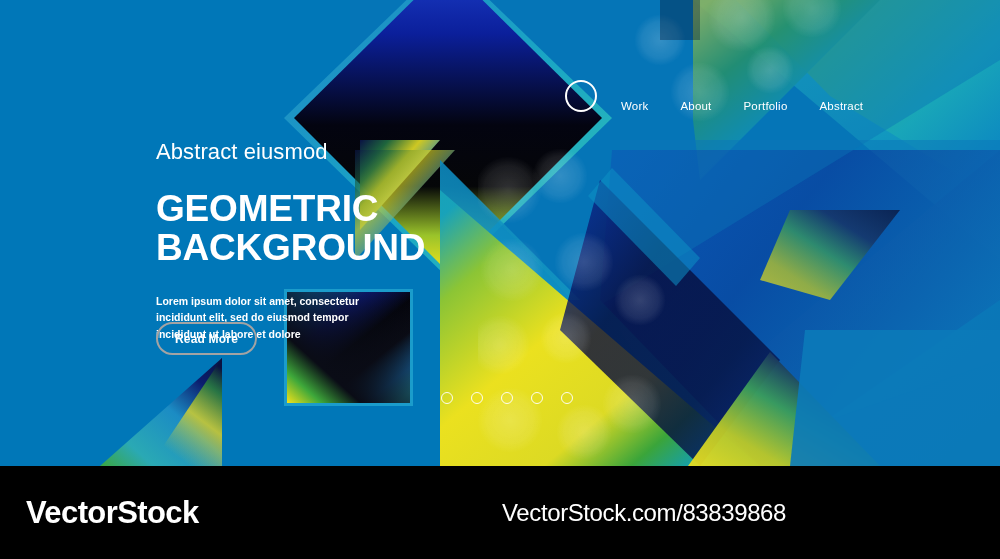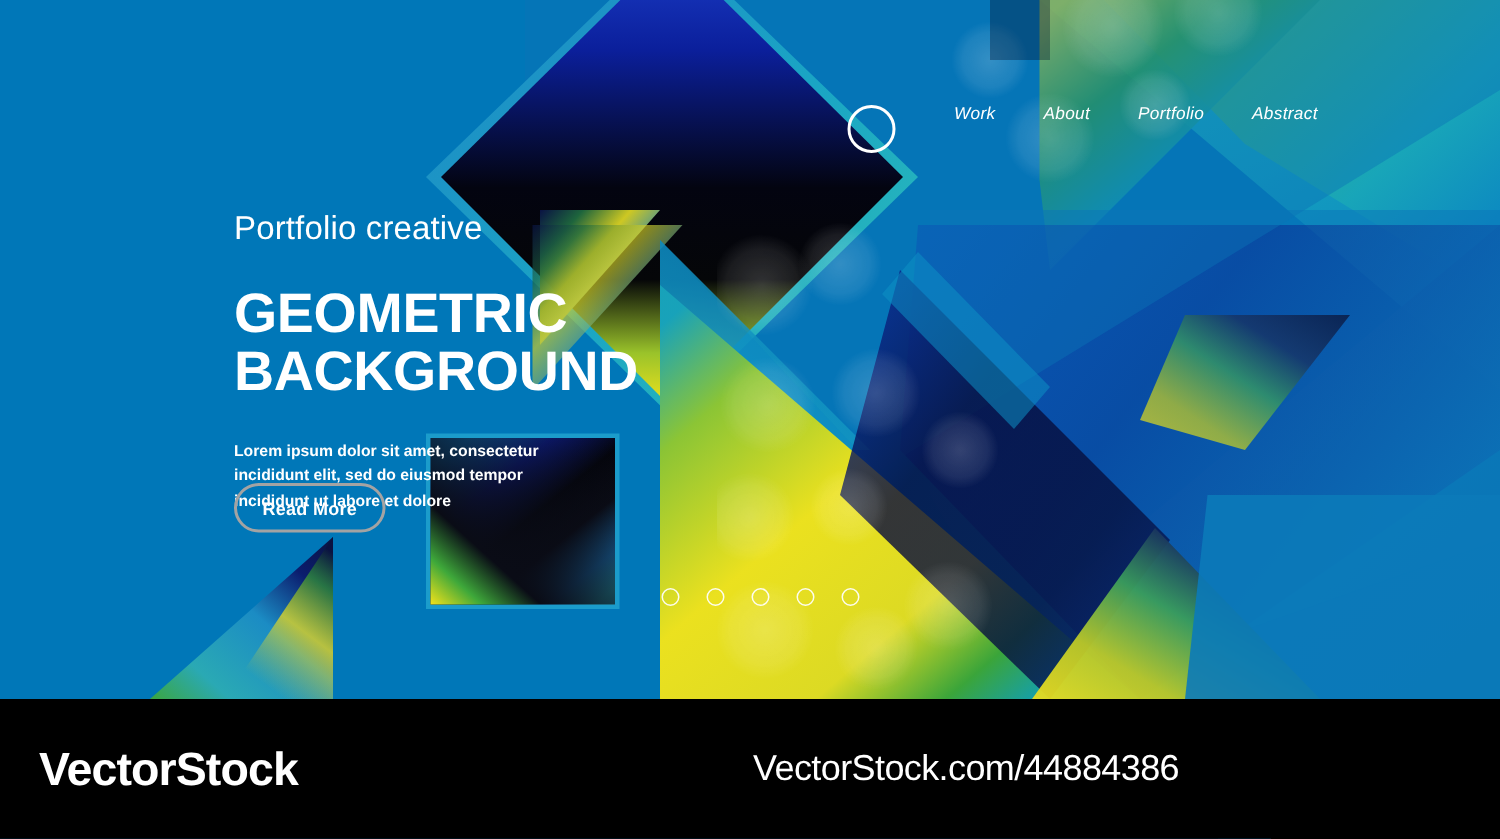--- a/index.html
+++ b/index.html
@@ -14,21 +14,21 @@
   
   #art{
     position:absolute;left:0;top:0;width:1000px;height:466px;
     background:#0077b8;overflow:hidden;
   }
   #art svg{position:absolute;left:0;top:0;width:1000px;height:466px;display:block;}
 
   
   .nav{
     position:absolute;left:565px;top:70px;width:430px;height:42px;
-    display:flex;align-items:flex-start;gap:15px;font-style:italic;
+    display:flex;align-items:flex-end;gap:0;
   }
   .logo-ring{
     width:32px;height:32px;border-radius:50%;
     border:2px solid #ffffff;box-sizing:border-box;flex:0 0 auto;
   }
   .nav-links{display:flex;align-items:center;margin-left:24px;}
   .nav-link{
     color:#ffffff;font-size:11.5px;letter-spacing:.2px;
     margin-right:32px;white-space:nowrap;cursor:pointer;
   }
@@ -292,21 +292,21 @@
       <div class="logo-ring"></div>
       <div class="nav-links">
         <a class="nav-link">Work</a>
         <a class="nav-link">About</a>
         <a class="nav-link">Portfolio</a>
         <a class="nav-link">Abstract</a>
       </div>
     </div>
 
     <div class="hero">
-      <p class="hero-kicker">Portfolio creative</p>
+      <p class="hero-kicker">Abstract eiusmod</p>
       <h1 class="hero-title">
         <span>GEOMETRIC</span>
         <span>BACKGROUND</span>
       </h1>
       <p class="hero-body">
         <span>Lorem ipsum dolor sit amet, consectetur</span>
         <span>incididunt elit, sed do eiusmod tempor</span>
         <span>incididunt ut labore et dolore</span>
       </p>
     </div>
@@ -317,16 +317,16 @@
       <span class="dot"></span>
       <span class="dot"></span>
       <span class="dot"></span>
       <span class="dot"></span>
       <span class="dot"></span>
     </div>
   </div>
 
   <div id="footer">
     <div class="wm-left">VectorStock</div>
-    <div class="wm-right">VectorStock.com/44884386</div>
+    <div class="wm-right">VectorStock.com/83839868</div>
   </div>
 
 </div>
 
 </body></html>

